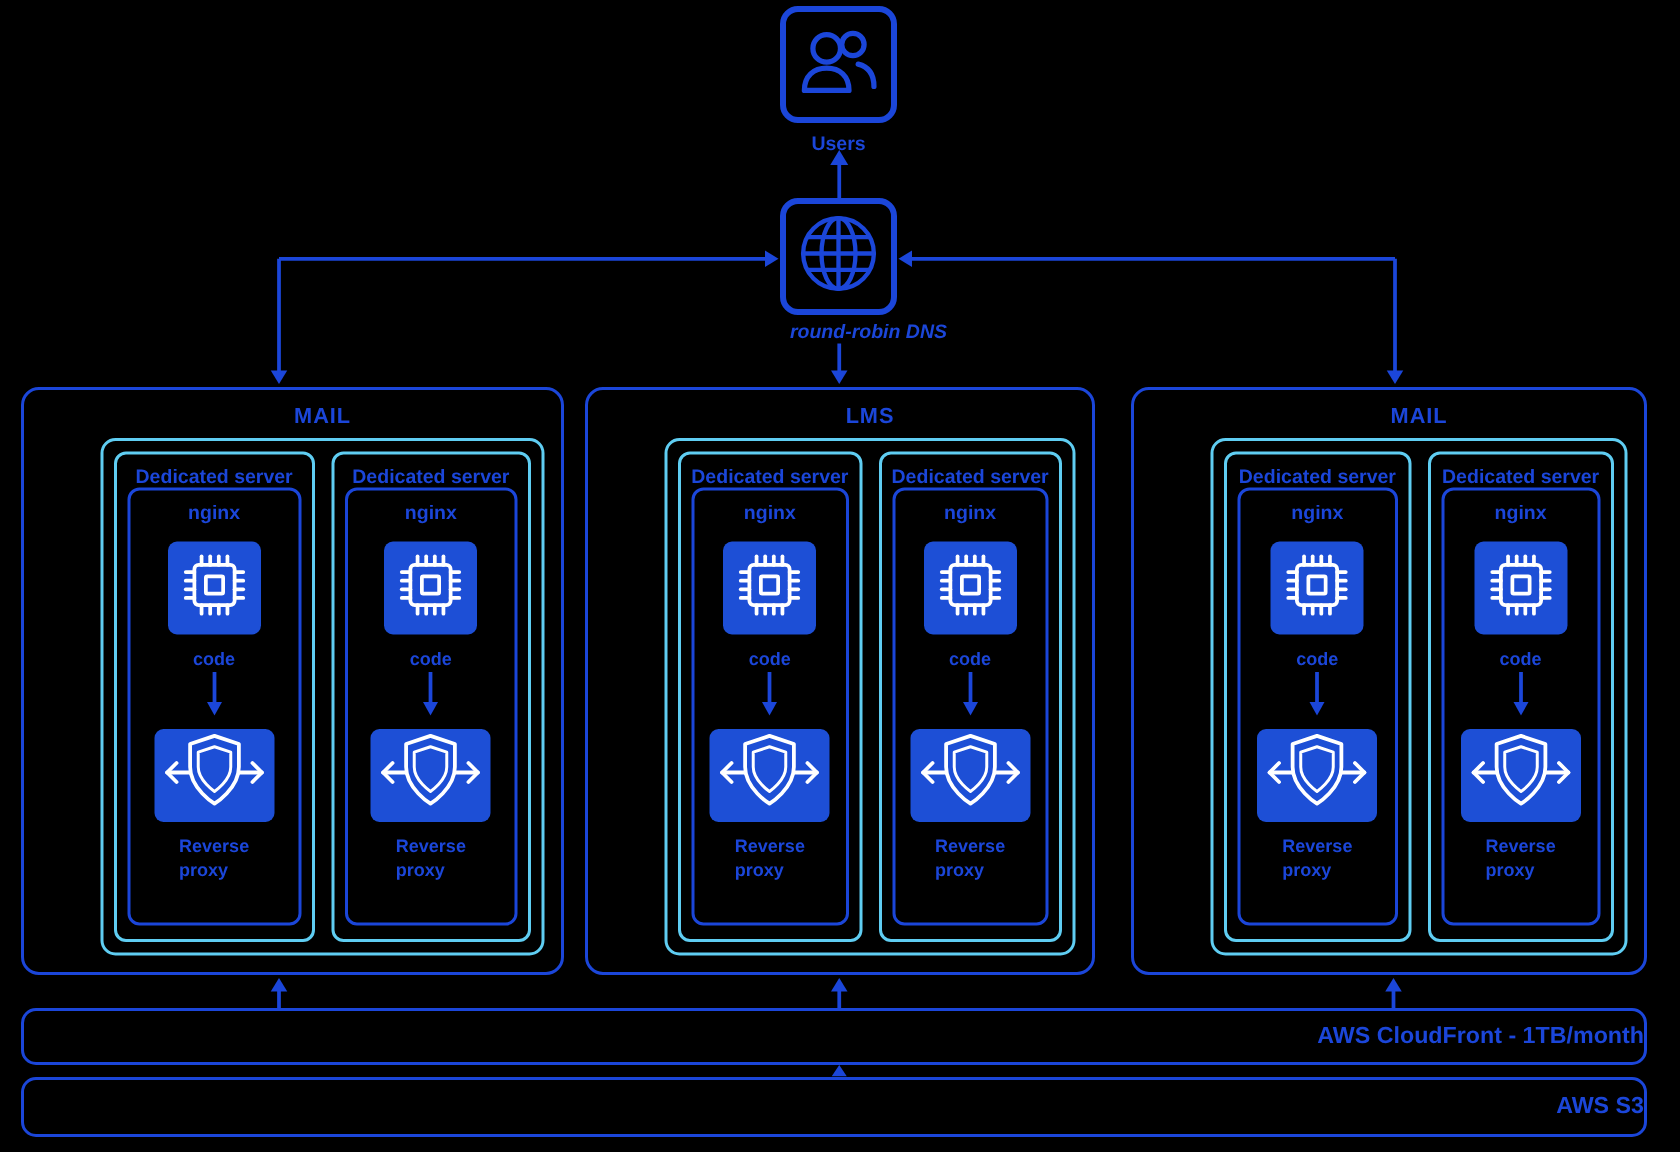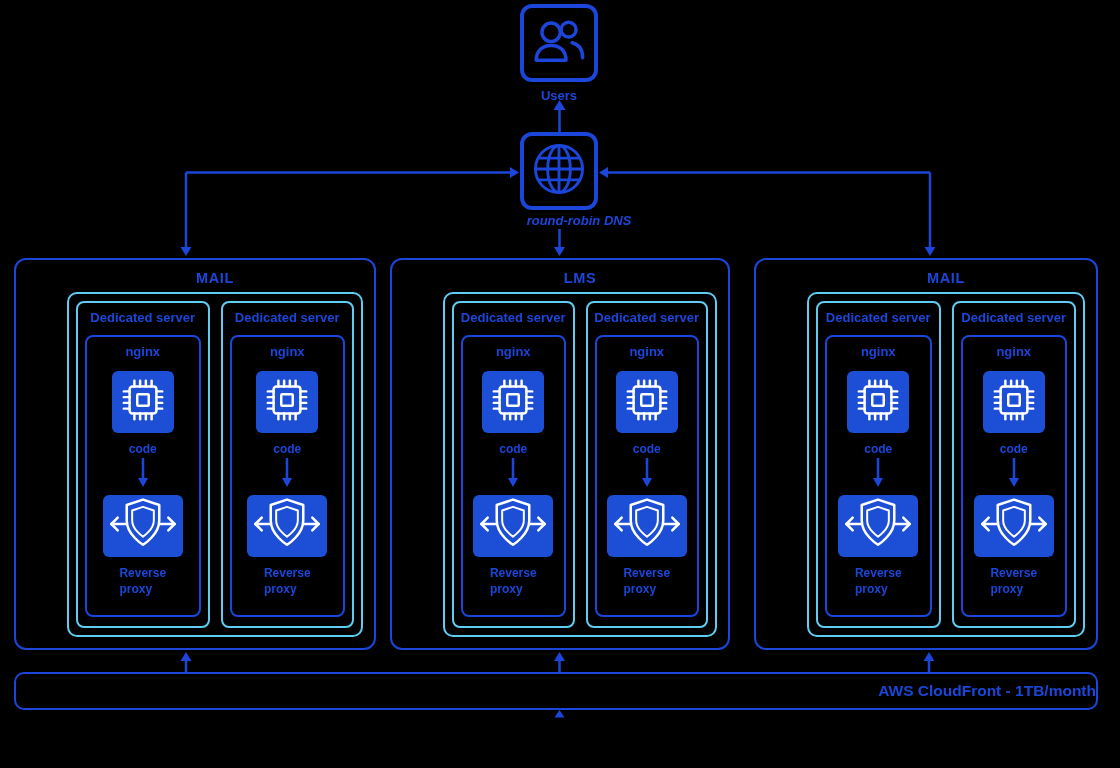--- a/index.html
+++ b/index.html
@@ -44,21 +44,21 @@
   }
   .group-inner{
     flex:1;margin:0 11px 11px;border:2px solid var(--cyan);border-radius:10px;
     padding:7px;display:flex;gap:11px;box-sizing:border-box;min-height:0;
   }
   .server-col{
     flex:1;border:2px solid var(--cyan);border-radius:8px;
     padding:7px 7px 9px;display:flex;flex-direction:column;align-items:center;
     box-sizing:border-box;min-width:0;
   }
-  .server-title{color:var(--blue);font-weight:bold;font-size:13px;margin-bottom:10px;white-space:nowrap;}
+  .server-title{color:var(--blue);font-weight:bold;font-size:13px;margin-bottom:0;white-space:nowrap;}
   .nginx-box{
     flex:1;width:100%;border:2.5px solid var(--blue);border-radius:8px;
     display:flex;flex-direction:column;align-items:center;padding-top:7px;box-sizing:border-box;
   }
   .nginx-title{color:var(--blue);font-weight:bold;font-size:13px;margin-bottom:12px;}
   .tile{background:var(--tile);border-radius:6px;display:flex;align-items:center;justify-content:center;flex:none;}
   .tile.cpu{width:62px;height:62px;}
   .tile.shield{width:80px;height:62px;}
   .code-label{color:var(--blue);font-weight:bold;font-size:12px;margin-top:9px;}
   .flow-arrow{margin:2px 0 3px;flex:none;}
@@ -475,14 +475,17 @@
           </div>
         </div>
       </div>
 
     </div>
   </div>
 
   <div class="bar" id="cloudfront-bar">
     <span>AWS CloudFront - 1TB/month</span>
   </div>
+  <div class="bar" id="s3-bar">
+    <span>AWS S3</span>
+  </div>
 
 </div>
 
 </body></html>

